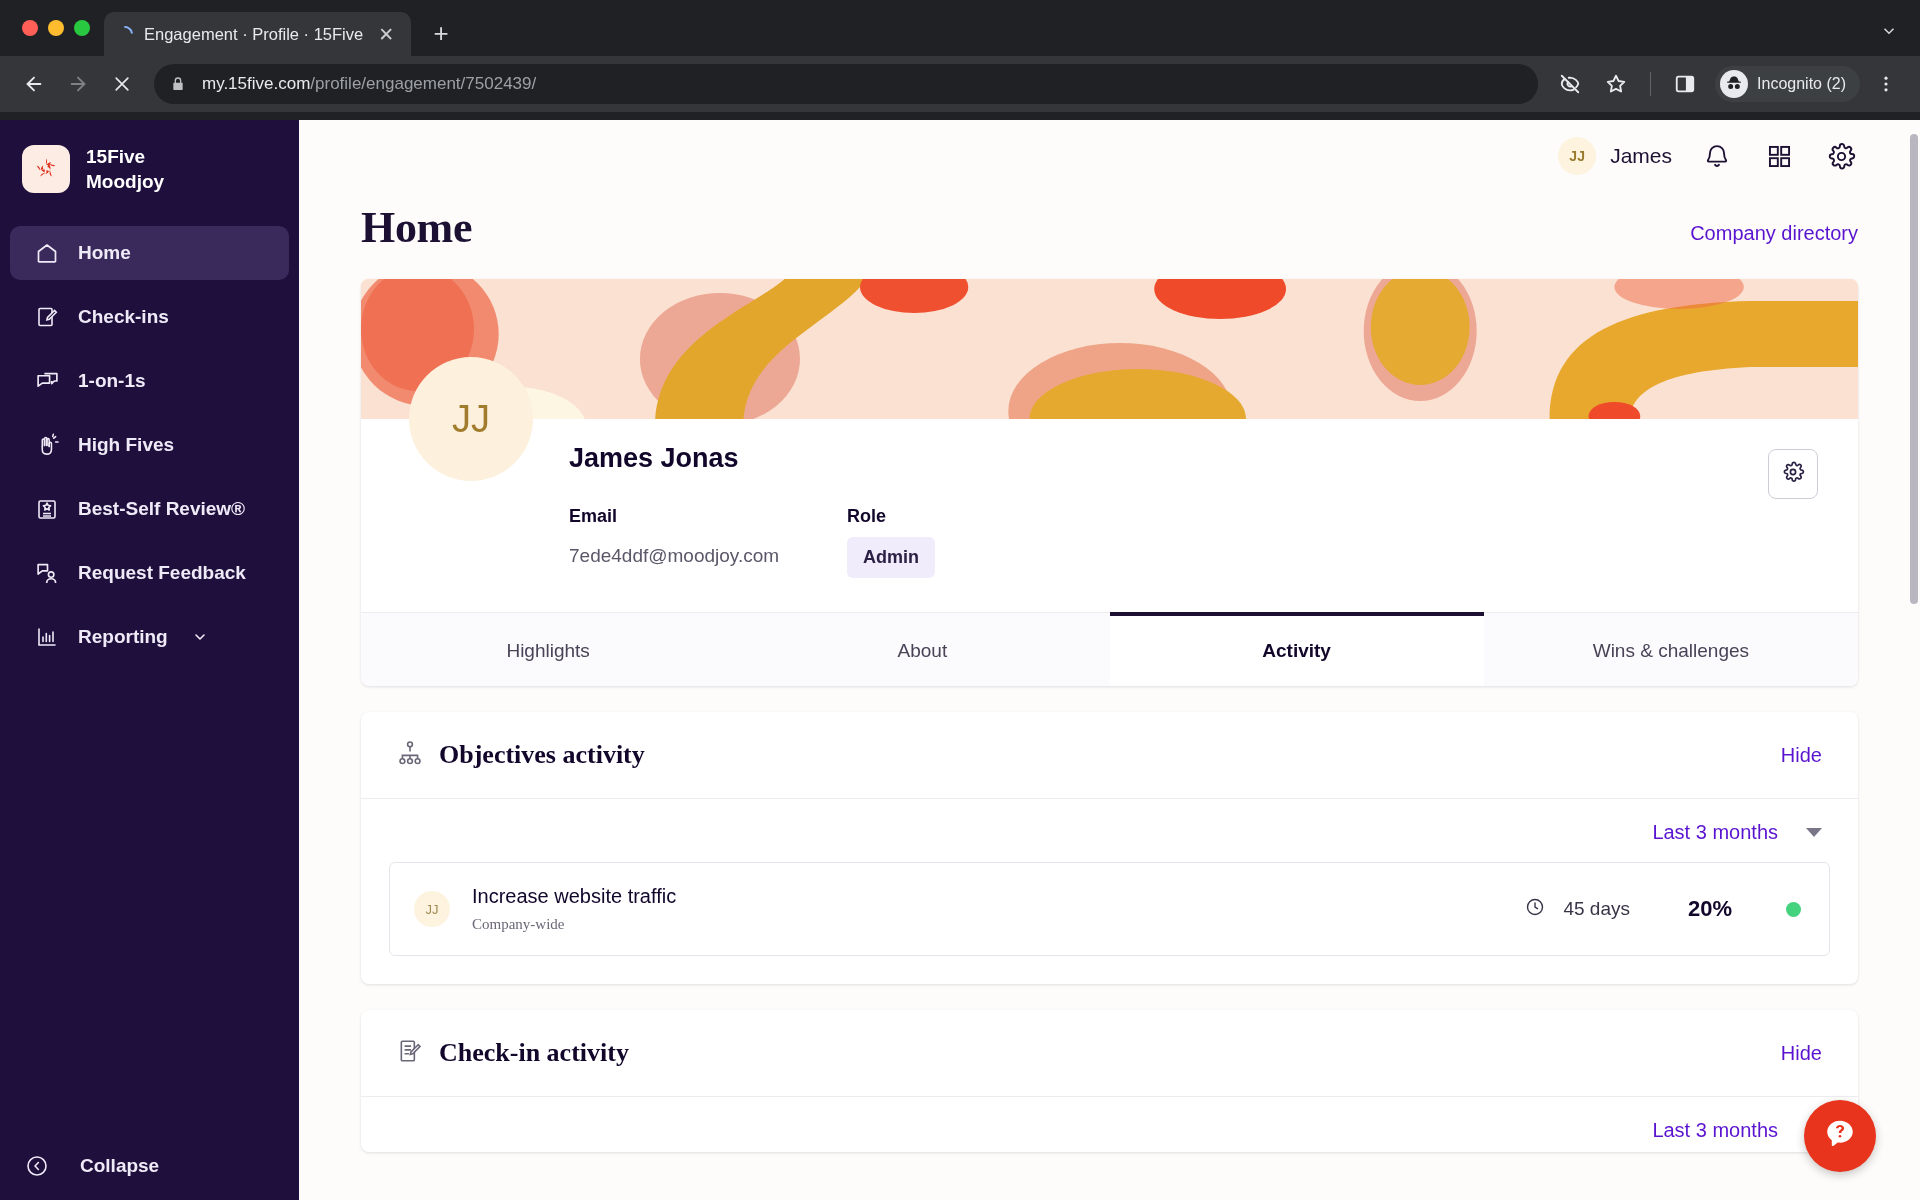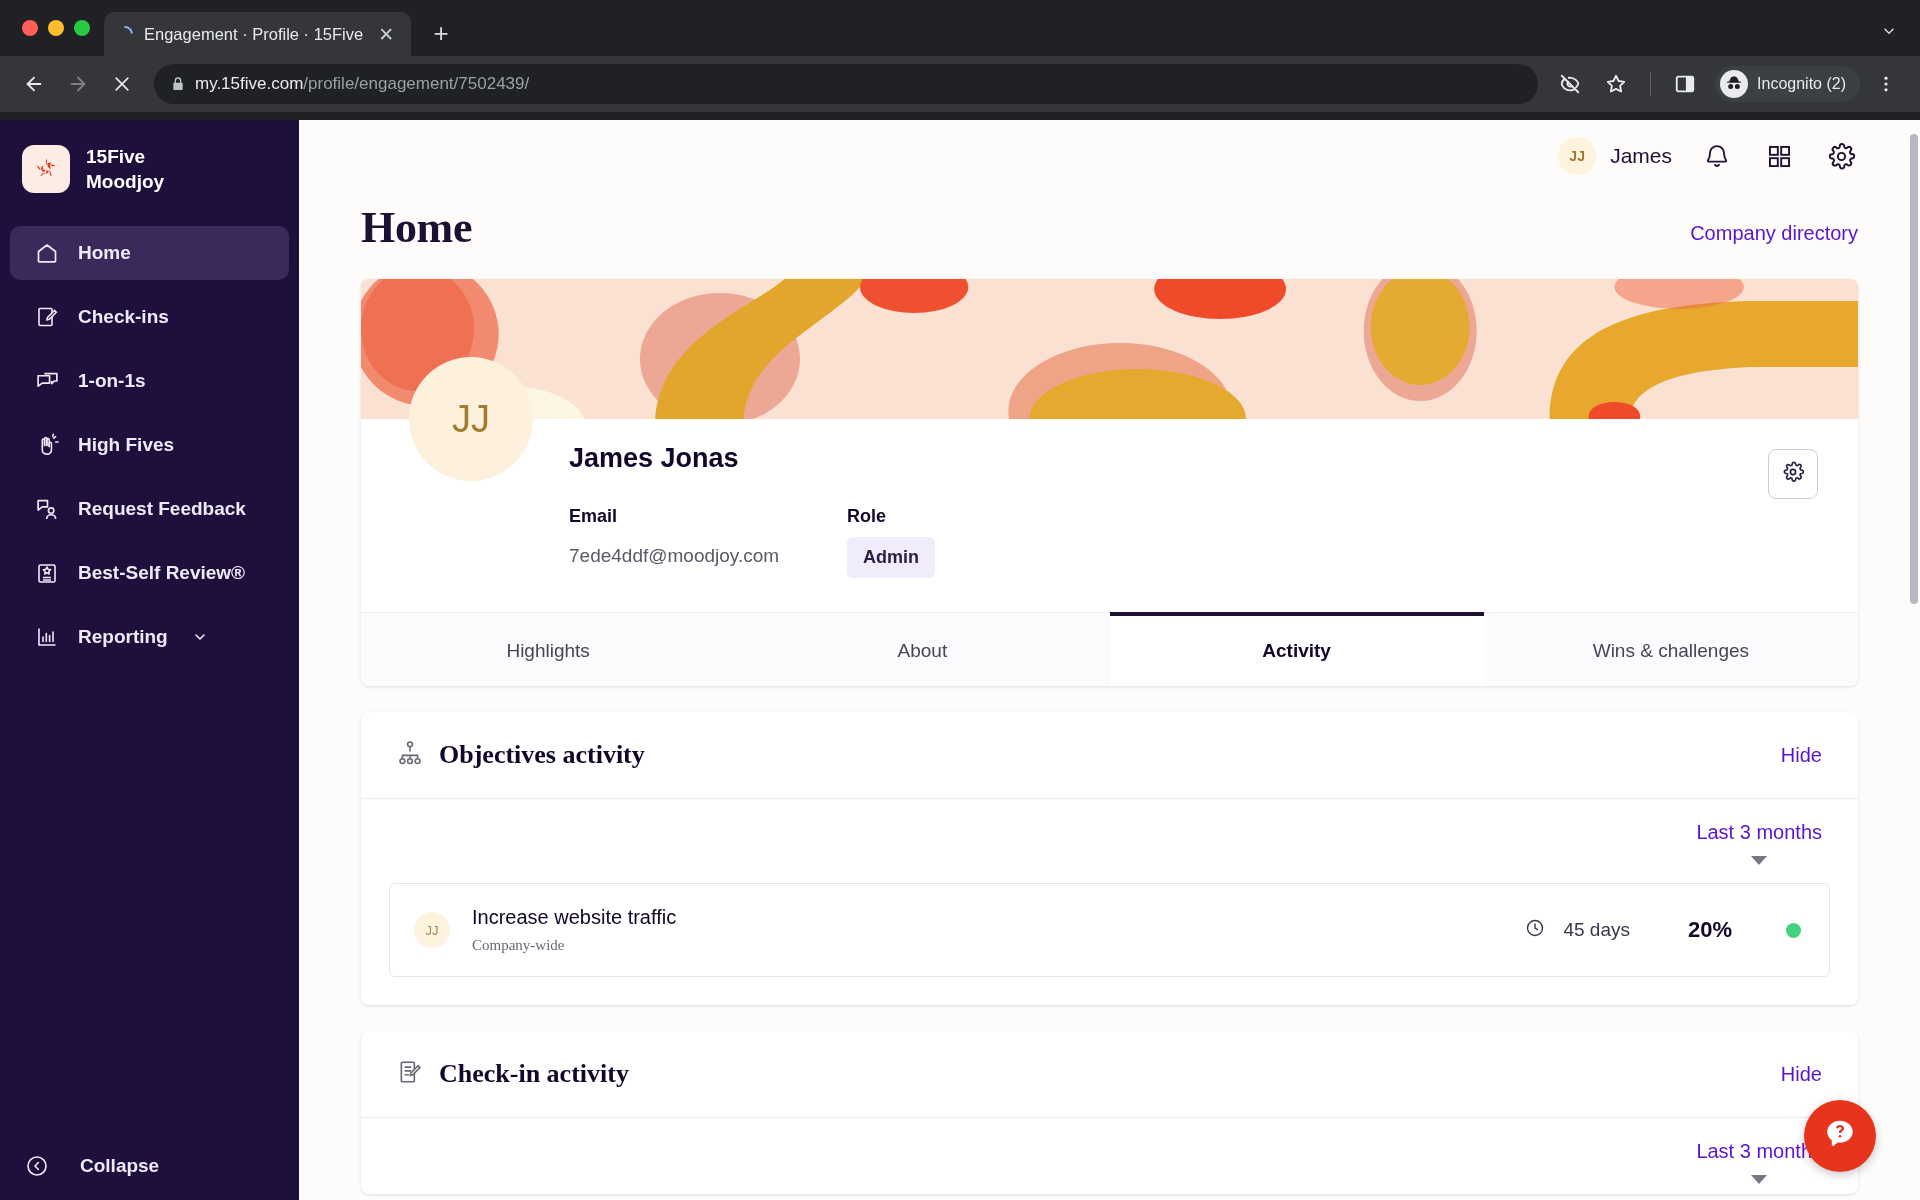--- a/index.html
+++ b/index.html
@@ -54,21 +54,21 @@
     height: 56px; background: #35363a; display: flex; align-items: center;
     padding: 0 14px; gap: 4px;
   }
   .tb-btn {
     width: 40px; height: 40px; border-radius: 50%; display: flex;
     align-items: center; justify-content: center; color: #e8eaed; flex: 0 0 40px;
   }
   .tb-btn.dim { color: #7f8184; }
   .omnibox {
     flex: 1; height: 40px; background: #202124; border-radius: 20px;
-    display: flex; align-items: center; padding: 0 16px; gap: 9px; margin: 0 8px;
+    display: flex; align-items: center; padding: 0 16px; gap: 16px; margin: 0 8px;
     min-width: 0;
   }
   .omni-lock { color: #bdc1c6; display: flex; align-items: center; flex: 0 0 auto; }
   .omni-url { font-size: 17px; color: #9aa0a6; white-space: nowrap; overflow: hidden; }
   .omni-url b { color: #e8eaed; font-weight: 400; }
   .omni-actions { display: flex; align-items: center; gap: 6px; flex: 0 0 auto; }
   .incognito-pill {
     height: 36px; background: #3c4043; border-radius: 18px; display: flex;
     align-items: center; gap: 9px; padding: 0 14px 0 5px; color: #e8eaed; font-size: 16px;
     margin-left: 4px;
@@ -181,21 +181,21 @@
     display: flex; align-items: center; justify-content: space-between;
     padding: 28px 36px; border-bottom: 1px solid #eeecf1;
   }
   .sec-title-wrap { display: flex; align-items: center; gap: 16px; }
   .sec-title {
     font-family: "Liberation Serif", serif; font-size: 26px; font-weight: 700; color: #12062b;
   }
   .hide-link { color: #5a14d0; font-size: 20px; }
 
   .filter-row { display: flex; justify-content: flex-end; padding: 22px 36px 10px 36px; }
-  .filter { display: flex; align-items: center; gap: 12px; color: #5a14d0; font-size: 20px; flex-direction: column; }
+  .filter { display: flex; align-items: center; gap: 28px; color: #5a14d0; font-size: 20px; }
   .caret { width: 0; height: 0; border-left: 8px solid transparent; border-right: 8px solid transparent; border-top: 9px solid #7a7688; }
 
   .obj-list { padding: 8px 28px 28px 28px; }
   .obj-row {
     border: 1px solid #e6e4ea; border-radius: 6px; background: #fff;
     display: flex; align-items: center; padding: 22px 24px; gap: 22px;
   }
   .obj-av {
     width: 36px; height: 36px; border-radius: 50%; background: #fdf3df;
     display: flex; align-items: center; justify-content: center;
@@ -376,38 +376,38 @@
                 <path d="M13.6 13v-3a1.1 1.1 0 012.2 0v5.5c0 3-2 4.8-4.6 4.8-2.5 0-4.2-1.5-4.2-4.2v-3"></path>
                 <path d="M18 5l1.8-1.6M19.8 8.6h2.3M17 3.3l.6-2"></path>
               </svg>
           </span>
           <span>High Fives</span>
         </div>
 
 
         <div class="nav-item">
           <span class="ico">
+            <svg width="24" height="24" viewBox="0 0 24 24" fill="none" stroke="#efeaf7" stroke-width="1.6" stroke-linejoin="round">
+                <rect x="4" y="4" width="16" height="17" rx="1.4"></rect>
+                <path d="M12 6l1.1 2.3 2.5.4-1.8 1.8.4 2.5-2.2-1.2-2.2 1.2.4-2.5-1.8-1.8 2.5-.4z"></path>
+                <path d="M8 16.5h8M8 19h8"></path>
+              </svg>
+          </span>
+          <span>Best-Self Review®</span>
+        </div>
+
+        <div class="nav-item">
+          <span class="ico">
             <svg width="25" height="25" viewBox="0 0 24 24" fill="none" stroke="#efeaf7" stroke-width="1.6" stroke-linejoin="round">
                 <path d="M3 3.5h9v6H7l-4 3z"></path>
                 <circle cx="15.5" cy="13" r="2.6"></circle>
                 <path d="M11.2 21c0-2.4 1.9-4 4.3-4s4.3 1.6 4.3 4"></path>
               </svg>
           </span>
           <span>Request Feedback</span>
-        </div>
-
-        <div class="nav-item">
-          <span class="ico">
-            <svg width="24" height="24" viewBox="0 0 24 24" fill="none" stroke="#efeaf7" stroke-width="1.6" stroke-linejoin="round">
-                <rect x="4" y="4" width="16" height="17" rx="1.4"></rect>
-                <path d="M12 6l1.1 2.3 2.5.4-1.8 1.8.4 2.5-2.2-1.2-2.2 1.2.4-2.5-1.8-1.8 2.5-.4z"></path>
-                <path d="M8 16.5h8M8 19h8"></path>
-              </svg>
-          </span>
-          <span>Best-Self Review®</span>
         </div>
 
         <div class="nav-item">
           <span class="ico">
             <svg width="24" height="24" viewBox="0 0 24 24" fill="none" stroke="#efeaf7" stroke-width="1.6" stroke-linecap="round">
                 <path d="M4 4v16h16"></path>
                 <path d="M8 16.5V12M11.3 16.5V8.5M14.6 16.5v-6M18 16.5V7"></path>
               </svg>
           </span>
           <span>Reporting</span>

